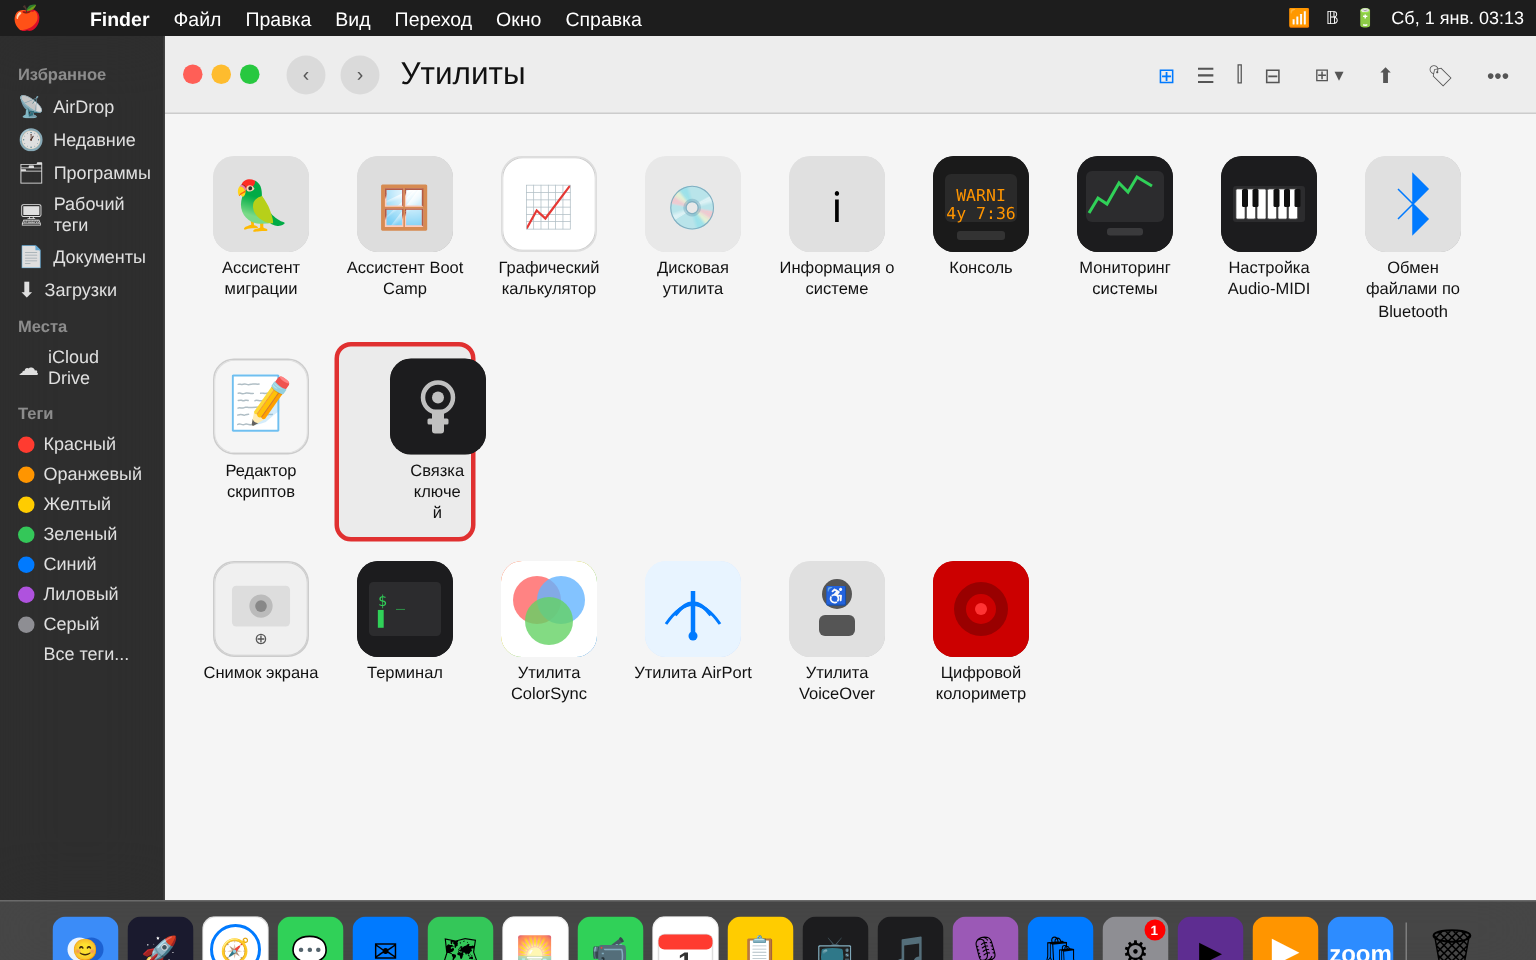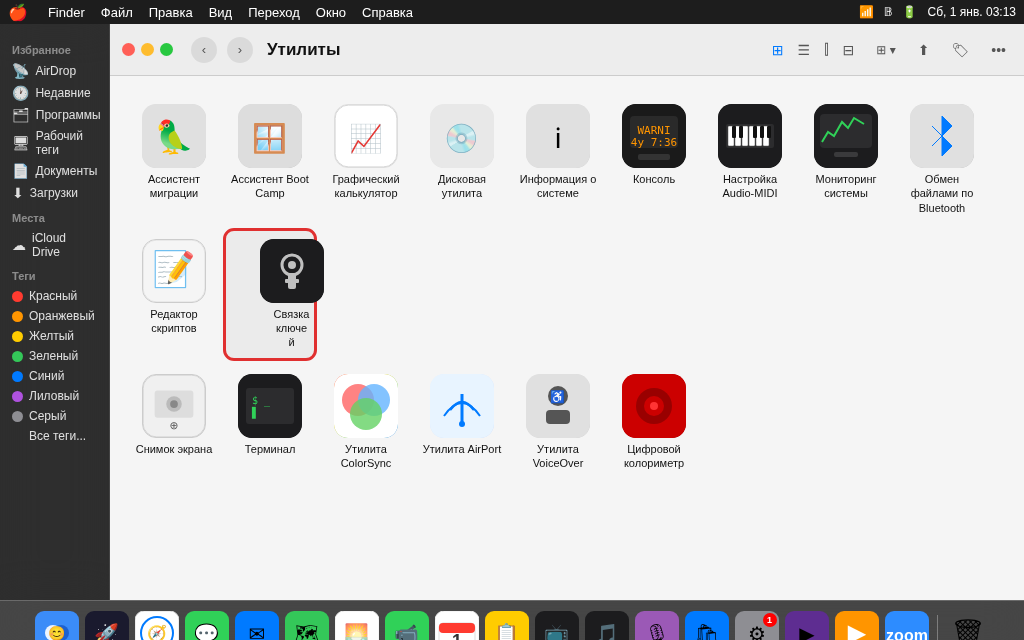--- a/index.html
+++ b/index.html
@@ -62,21 +62,21 @@
       border-bottom: 1px solid #ccc;
       display: flex; align-items: center; padding: 0 12px; gap: 10px;
     }
     .nav-btn {
       width: 26px; height: 26px; border-radius: 50%;
       background: rgba(0,0,0,0.08); border: none; cursor: pointer;
       display: flex; align-items: center; justify-content: center;
       font-size: 13px; color: #555;
     }
     #toolbar-title {
-      font-size: 17px; font-weight: 700; color: #111; margin-left: 4px;
+      font-size: 21px; font-weight: 400; color: #111; margin-left: 4px;
     }
     .toolbar-spacer { flex: 1; }
     .toolbar-view-btns { display: flex; gap: 2px; }
     .view-btn {
       background: none; border: none; cursor: pointer;
       padding: 4px 6px; border-radius: 4px; color: #555; font-size: 14px;
     }
     .view-btn.active { color: #007AFF; }
     .toolbar-search {
       width: 160px; height: 26px; border-radius: 6px;
@@ -165,21 +165,21 @@
     .win-close { background: #ff5f57; }
     .win-min { background: #febc2e; }
     .win-max { background: #28c840; }
     .win-btns { display: flex; gap: 6px; align-items: center; margin-right: 8px; }
   </style>
 </head>
 <body>
 
 <div id="menubar">
   <span class="menubar-apple">🍎</span>
-  <span class="menubar-item" style="font-weight:400;">Finder</span>
+  <span class="menubar-item" style="font-weight:700;margin-left:12px;">Finder</span>
   <span class="menubar-item">Файл</span>
   <span class="menubar-item">Правка</span>
   <span class="menubar-item">Вид</span>
   <span class="menubar-item">Переход</span>
   <span class="menubar-item">Окно</span>
   <span class="menubar-item">Справка</span>
   <div class="menubar-right">
     <span>📶</span>
     <span>𝔹</span>
     <span>🔋</span>
@@ -341,20 +341,32 @@
               <rect x="8" y="12" width="48" height="32" rx="4" fill="#2a2a2a"></rect>
               <text x="32" y="30" text-anchor="middle" font-size="11" fill="#ff9500" font-family="monospace">WARNI</text>
               <text x="32" y="42" text-anchor="middle" font-size="11" fill="#ff9500" font-family="monospace">4y 7:36</text>
               <rect x="16" y="50" width="32" height="6" rx="2" fill="#333"></rect>
             </svg>
           </div>
           <span class="file-label">Консоль</span>
         </div>
 
         <div class="file-item">
+          <div class="app-icon icon-monitor">
+            <svg width="64" height="64" viewBox="0 0 64 64">
+              <rect width="64" height="64" rx="14" fill="#1c1c1e"></rect>
+              <rect x="6" y="10" width="52" height="34" rx="4" fill="#2c2c2e"></rect>
+              <polyline points="8,38 14,28 20,32 28,18 34,24 40,14 50,20" stroke="#30d158" stroke-width="2" fill="none"></polyline>
+              <rect x="20" y="48" width="24" height="5" rx="2" fill="#3a3a3c"></rect>
+            </svg>
+          </div>
+          <span class="file-label">Мониторинг системы</span>
+        </div>
+
+        <div class="file-item">
           <div class="app-icon icon-midi">
             <svg width="64" height="64" viewBox="0 0 64 64">
               <rect width="64" height="64" rx="14" fill="#1c1c1e"></rect>
               <rect x="8" y="20" width="48" height="24" rx="2" fill="#2c2c2e"></rect>
 
               <rect x="10" y="22" width="6" height="20" rx="1" fill="white" stroke="#555" stroke-width="0.5"></rect>
               <rect x="17" y="22" width="6" height="20" rx="1" fill="white" stroke="#555" stroke-width="0.5"></rect>
               <rect x="24" y="22" width="6" height="20" rx="1" fill="white" stroke="#555" stroke-width="0.5"></rect>
               <rect x="31" y="22" width="6" height="20" rx="1" fill="white" stroke="#555" stroke-width="0.5"></rect>
               <rect x="38" y="22" width="6" height="20" rx="1" fill="white" stroke="#555" stroke-width="0.5"></rect>
@@ -363,32 +375,20 @@
               <rect x="21" y="22" width="4" height="12" rx="1" fill="#111"></rect>
               <rect x="35" y="22" width="4" height="12" rx="1" fill="#111"></rect>
               <rect x="42" y="22" width="4" height="12" rx="1" fill="#111"></rect>
               <rect x="49" y="22" width="4" height="12" rx="1" fill="#111"></rect>
             </svg>
           </div>
           <span class="file-label">Настройка Audio-MIDI</span>
         </div>
 
         <div class="file-item">
-          <div class="app-icon icon-monitor">
-            <svg width="64" height="64" viewBox="0 0 64 64">
-              <rect width="64" height="64" rx="14" fill="#1c1c1e"></rect>
-              <rect x="6" y="10" width="52" height="34" rx="4" fill="#2c2c2e"></rect>
-              <polyline points="8,38 14,28 20,32 28,18 34,24 40,14 50,20" stroke="#30d158" stroke-width="2" fill="none"></polyline>
-              <rect x="20" y="48" width="24" height="5" rx="2" fill="#3a3a3c"></rect>
-            </svg>
-          </div>
-          <span class="file-label">Мониторинг системы</span>
-        </div>
-
-        <div class="file-item">
           <div class="app-icon icon-bluetooth">
             <svg width="64" height="64" viewBox="0 0 64 64">
               <rect width="64" height="64" rx="14" fill="#e0e0e0"></rect>
               <path d="M32 12 L42 22 L32 32 L42 42 L32 52 L32 32 L22 42 L32 32 L22 22 L32 32 Z" fill="#007AFF" stroke="#007AFF" stroke-width="1"></path>
             </svg>
           </div>
           <span class="file-label">Обмен файлами по Bluetooth</span>
         </div>
 
         <div class="file-item">

